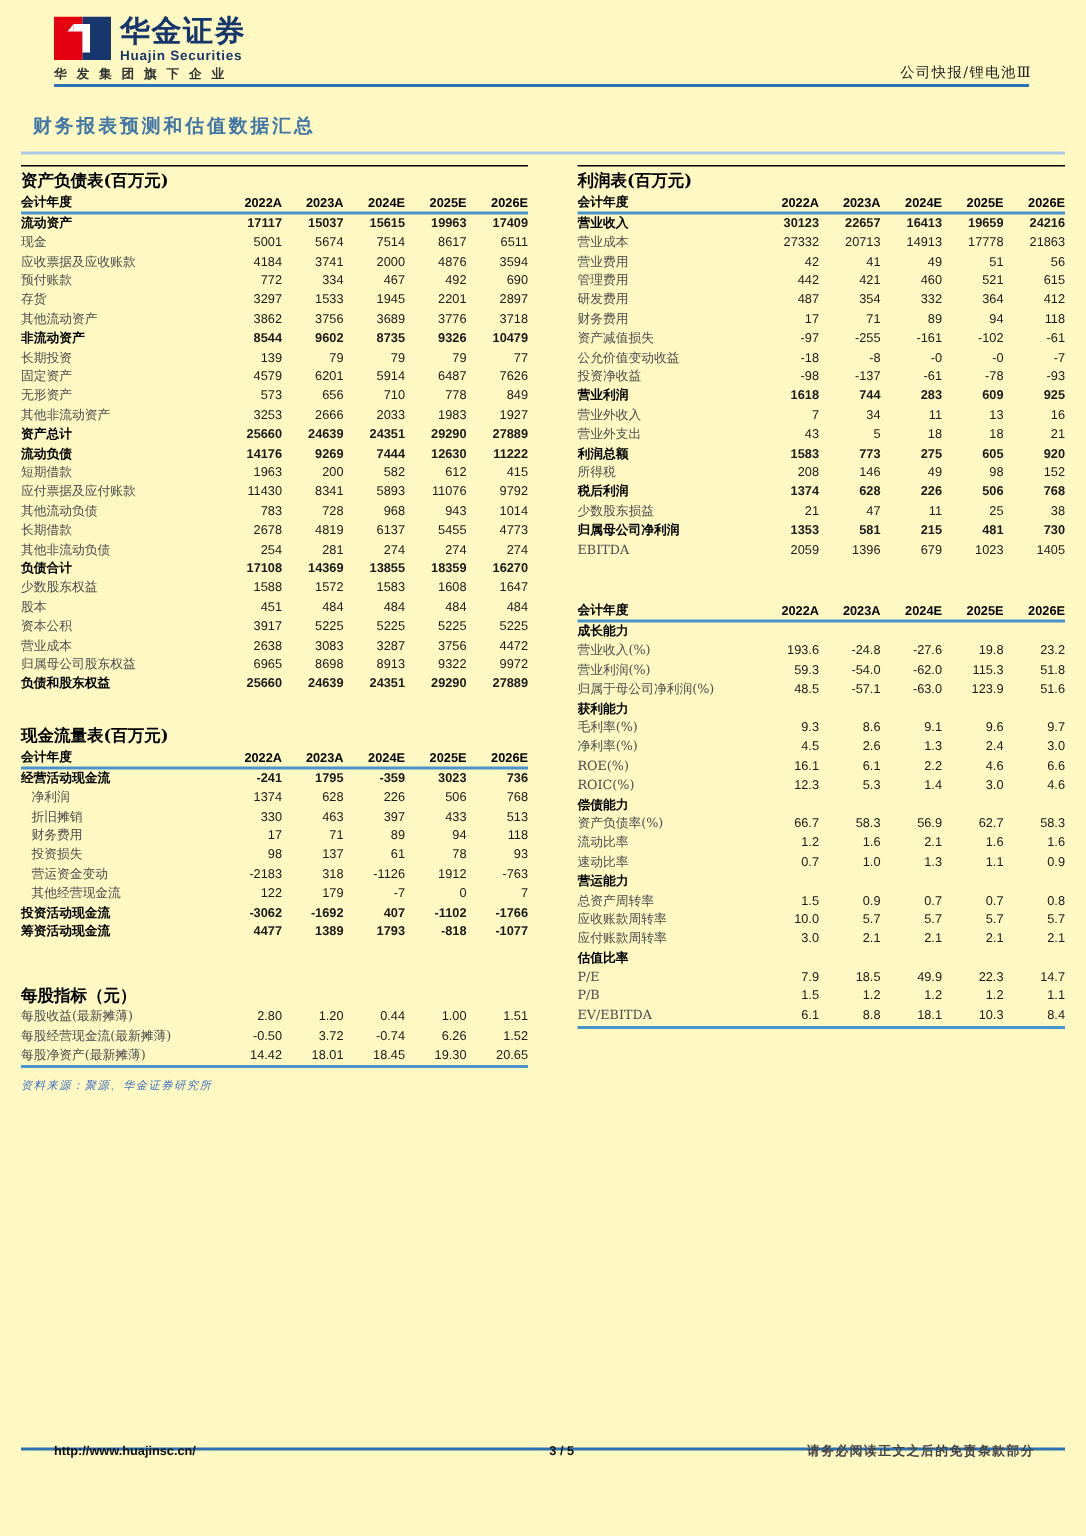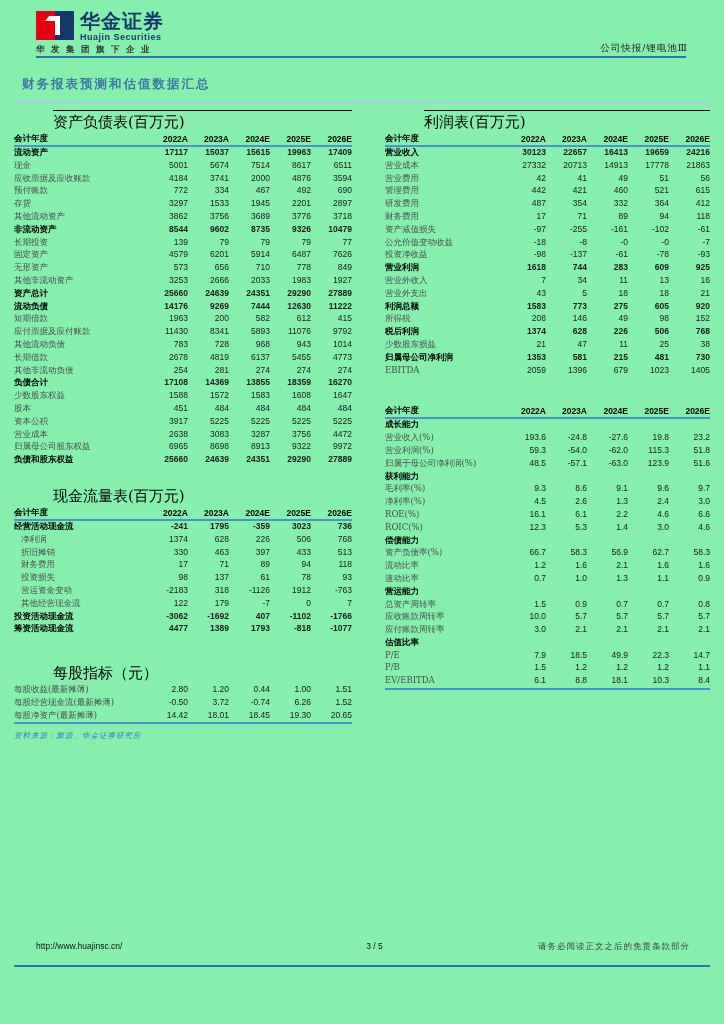--- a/index.html
+++ b/index.html
@@ -4,21 +4,21 @@
 <style>
   :root{
     --brand-red:#e50012; --brand-navy:#17366b; --accent-blue:#2c73b4;
     --light-blue-rule:#aac9e2; --table-rule-blue:#4a94cd; --title-blue:#4176a5;
     --source-note-blue:#4472c4;
   }
   *{box-sizing:border-box;}
   html,body{margin:0;padding:0;}
   body{width:724px;height:1024px;background:#ffffff;color:#000;
        font-family:"DejaVu Serif","Liberation Serif",serif;}
-  .page{position:relative;width:724px;height:1024px;overflow:hidden;background:#86efac;}
+  .page{position:relative;width:724px;height:1024px;overflow:hidden;background:#fef9c3;}
 
   
   .brand-row{position:absolute;left:36px;top:11px;display:flex;align-items:flex-start;}
   .logo-mark{width:38px;height:29px;display:block;}
   .brand-text{margin-left:6px;display:flex;flex-direction:column;}
   .brand-cn{font-family:"Liberation Sans",sans-serif;font-weight:bold;font-size:20px;
             line-height:1.05;color:var(--brand-navy);letter-spacing:1px;}
   .brand-en{font-family:"Liberation Sans",sans-serif;font-weight:bold;font-size:9px;
             color:var(--brand-navy);letter-spacing:.5px;}
   .tagline{position:absolute;left:36px;top:44px;font-size:8.5px;letter-spacing:6.5px;
@@ -29,42 +29,42 @@
   .page-title{position:absolute;left:22px;top:76px;margin:0;font-size:12.5px;font-weight:bold;
               color:var(--title-blue);letter-spacing:2px;}
   .title-rule{position:absolute;left:14px;right:14px;top:101px;height:2px;background:var(--light-blue-rule);}
 
   
   .columns{position:absolute;left:14px;top:110px;width:696px;display:flex;align-items:flex-start;}
   .col-left{width:338px;}
   .col-right{width:325px;margin-left:33px;}
 
   
-  .t-title{font-size:15px;font-weight:normal;padding:2px 0 1px;white-space:nowrap;margin-left:39px;}
+  .t-title{font-size:11px;font-weight:bold;padding:2px 0 1px;white-space:nowrap;}
   .top-rule{border-top:1px solid #000;}
   .t-row{display:flex;align-items:baseline;height:12.8px;overflow:hidden;}
   .t-head{font-weight:bold;height:14px;border-bottom:2px solid var(--table-rule-blue);align-items:center;}
   .lbl{flex:1;font-size:8.5px;color:#4d4d4d;white-space:nowrap;overflow:hidden;}
   .t-head .lbl{color:#000;}
   .val{width:41px;text-align:right;font-family:"Liberation Sans","DejaVu Sans",sans-serif;
        font-size:8.5px;color:#1a1a1a;white-space:nowrap;}
   .t-head .val{font-weight:bold;color:#000;}
   .bold .lbl,.section .lbl{color:#000;font-weight:bold;}
   .bold .val{font-weight:bold;}
   .indent .lbl{padding-left:7px;}
   .bottom-rule{border-bottom:2px solid var(--table-rule-blue);}
   .mt18{margin-top:18px;} .mt26{margin-top:26px;} .mt28{margin-top:28px;}
 
   .source-note{margin-top:7px;font-size:7.5px;color:var(--source-note-blue);
                font-style:italic;letter-spacing:1px;}
 
   
   .footer-rule{position:absolute;left:14px;right:14px;top:965px;height:2px;background:var(--accent-blue);}
-  .footer-row{position:absolute;left:36px;right:34px;top:941px;height:14px;
-              font-size:8.5px;color:#111;}
+  .footer-row{position:absolute;left:36px;right:34px;top:962px;height:14px;
+              font-size:8.5px;color:#111;font-weight:bold;}
   .footer-url{position:absolute;left:0;top:0;font-family:"Liberation Sans",sans-serif;
               color:#111;text-decoration:none;}
   .footer-page{position:absolute;left:0;right:0;top:0;text-align:center;
                font-family:"Liberation Sans",sans-serif;margin-left:23px;}
   .footer-disclaimer{position:absolute;right:0;top:0;color:#444;letter-spacing:1px;}
 </style>
 </head>
 <body>
 
 <div class="page">

